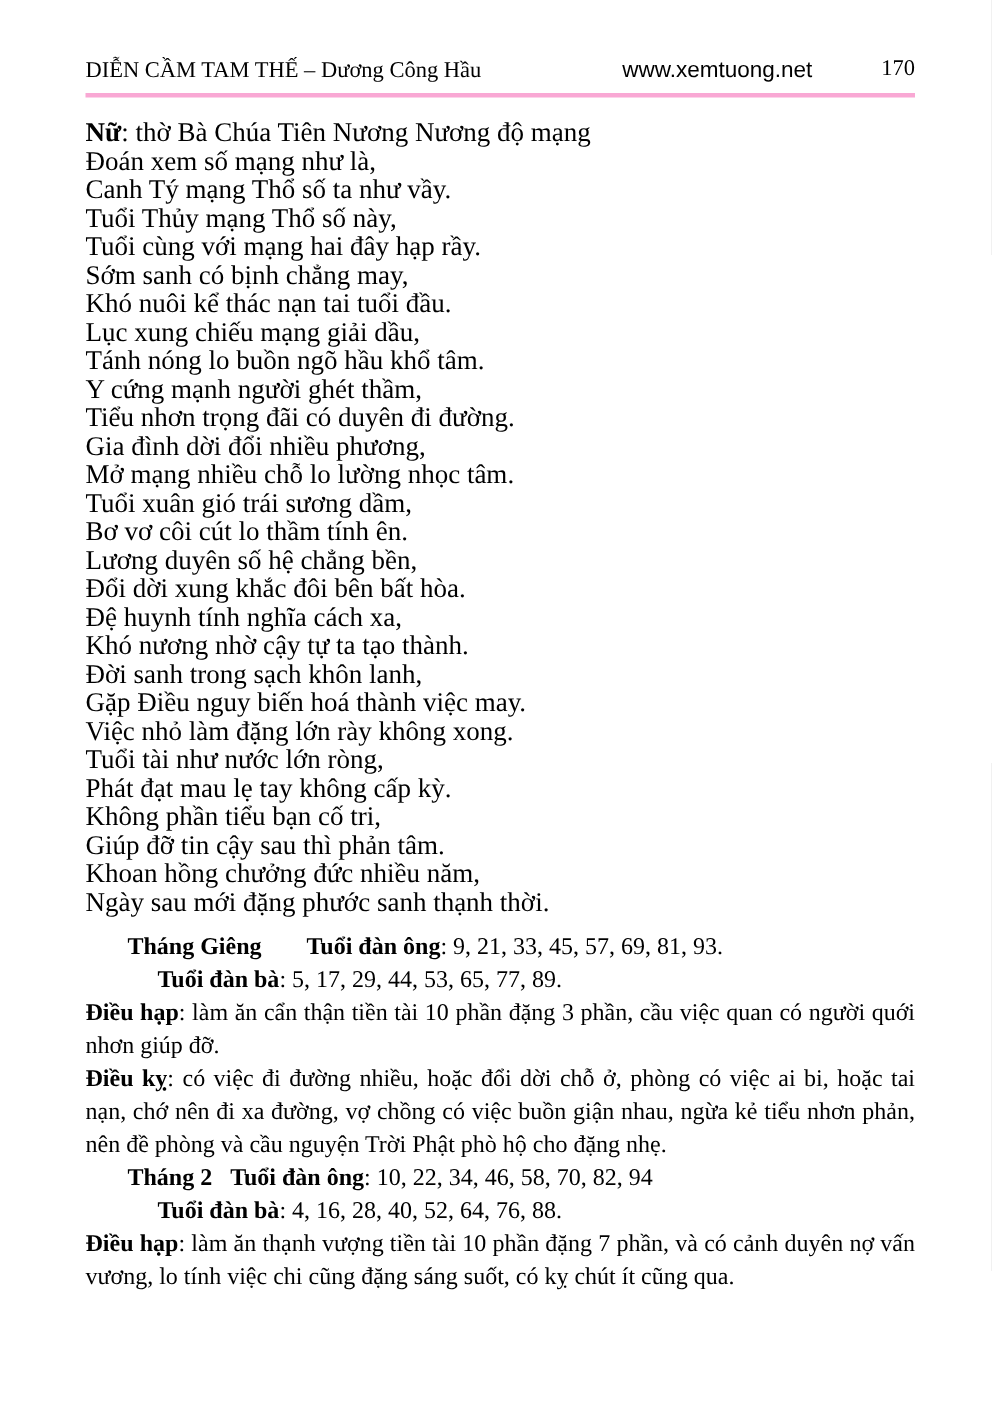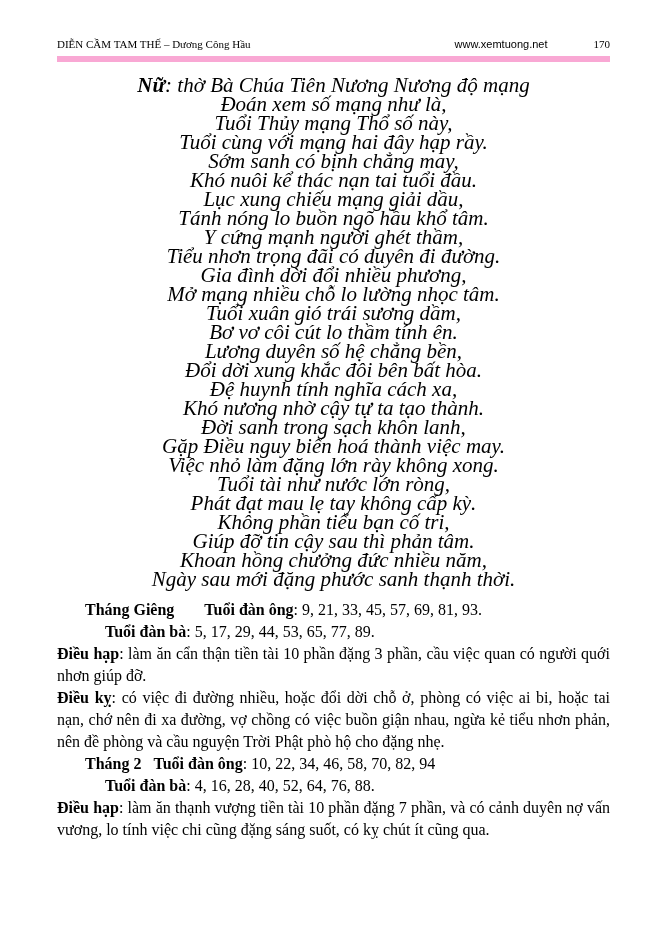--- a/index.html
+++ b/index.html
@@ -14,31 +14,29 @@
     font-size: 16px;
     overflow: hidden;
     box-sizing: border-box;
   }
   .header {
     display: flex;
     align-items: baseline;
     justify-content: space-between;
     margin: 38px 51px 0 57px;
     padding-bottom: 6px;
-    border-bottom: 6px solid #f9a8d4;
-    font-size: 11px;
+    border-bottom: 3px solid #f9a8d4;
+    font-size: 15px;
   }
   .header-right { display: flex; align-items: flex-end; gap: 46px; }
   .header-site { font-family: "Liberation Sans", "DejaVu Sans", sans-serif; }
   .content { margin: 14px 51px 0 57px; }
   .poem {
-    text-align: center;
-    font-size: 21px;
+    font-size: 18px;
     line-height: 19px;
-    font-style: italic;
   }
   .poem-line { white-space: nowrap; }
   .lower { margin-top: 10px; line-height: 22px; }
   .bold { font-weight: bold; }
   .month-line { text-indent: 0; padding-left: 28px; }
   .women-line { padding-left: 48px; }
   .gap-lg { margin-right: 30px; }
   .gap-sm { margin-right: 12px; }
   .para { text-align: justify; }
 </style>
@@ -53,20 +51,21 @@
       <span class="header-site">www.xemtuong.net</span>
       <span class="header-page">170</span>
     </span>
   </div>
 
   <div class="content">
 
     <div class="poem">
       <div class="poem-line"><span class="bold">Nữ</span><span>: thờ Bà Chúa Tiên Nương Nương độ mạng</span></div>
     <div class="poem-line">Đoán xem số mạng như là,</div>
+        <div class="poem-line">Canh Tý mạng Thổ số ta như vầy.</div>
         <div class="poem-line">Tuổi Thủy mạng Thổ số này,</div>
         <div class="poem-line">Tuổi cùng với mạng hai đây hạp rầy.</div>
         <div class="poem-line">Sớm sanh có bịnh chẳng may,</div>
         <div class="poem-line">Khó nuôi kể thác nạn tai tuổi đầu.</div>
         <div class="poem-line">Lục xung chiếu mạng giải dầu,</div>
         <div class="poem-line">Tánh nóng lo buồn ngõ hầu khổ tâm.</div>
         <div class="poem-line">Y cứng mạnh người ghét thầm,</div>
         <div class="poem-line">Tiểu nhơn trọng đãi có duyên đi đường.</div>
         <div class="poem-line">Gia đình dời đổi nhiều phương,</div>
         <div class="poem-line">Mở mạng nhiều chỗ lo lường nhọc tâm.</div>

